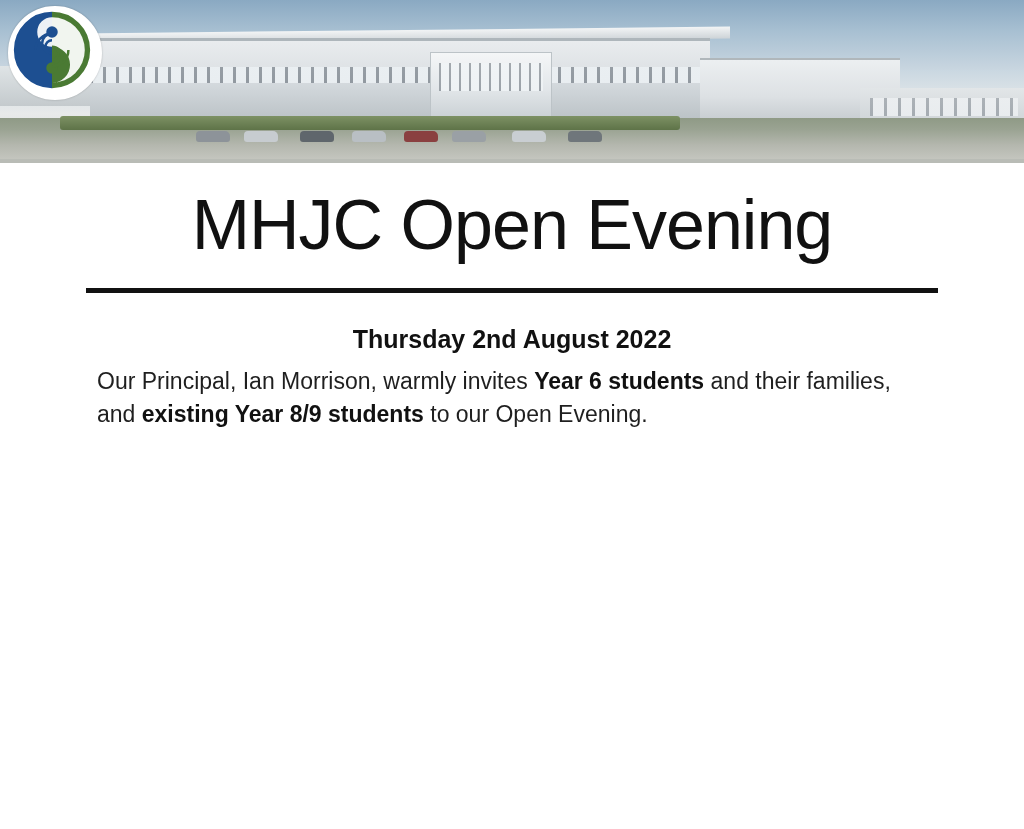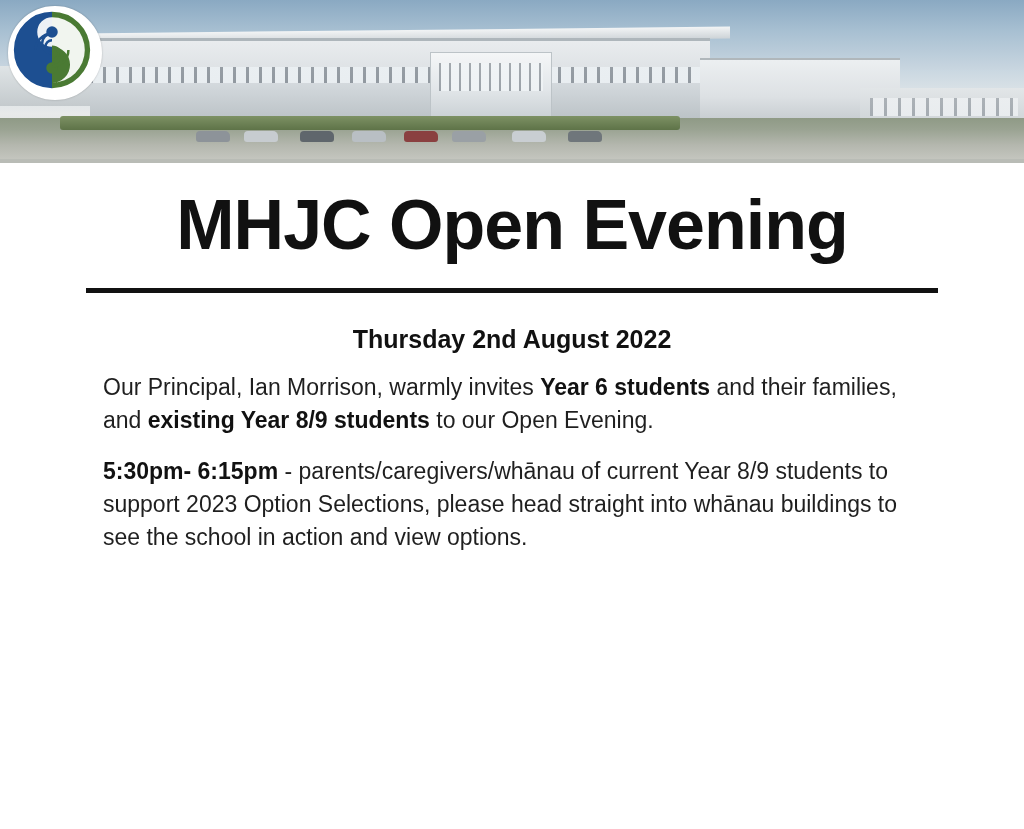--- a/index.html
+++ b/index.html
@@ -147,21 +147,21 @@
 
   
   .content {
     padding: 0 86px;
     box-sizing: border-box;
     width: 1024px;
   }
   .title {
     text-align: center;
     font-size: 70px;
-    font-weight: bold;
+    font-weight: normal;
     letter-spacing: -1px;
     color: #111111;
     margin: 24px 0 0 0;
     line-height: 1.1;
   }
   .rule {
     height: 5px;
     background: #111111;
     margin: 24px 0 0 0;
   }
@@ -169,21 +169,21 @@
     text-align: center;
     font-size: 25px;
     font-weight: bold;
     color: #111111;
     margin: 32px 0 0 0;
   }
   p.body {
     font-size: 23px;
     line-height: 1.45;
     color: #1f1f1f;
-    margin: 17px;
+    margin: 11px;
   }
   .intro { margin-top: 38px; }
   .para-1 { margin-top: 54px; }
   .para-2 { margin-top: 38px; }
   b { font-weight: bold; color:#111; }
 </style>
 </head>
 <body>
 
 <div class="banner">
@@ -223,17 +223,14 @@
 
 <div class="content">
   <h1 class="title">MHJC Open Evening</h1>
   <div class="rule"></div>
   <div class="subtitle">Thursday 2nd August 2022</div>
 
   <p class="body intro">
     <span>Our Principal, Ian Morrison, warmly invites </span><b>Year 6 students</b><span> and their families, and </span><b>existing Year 8/9 students</b><span> to our Open Evening.</span>
   </p>
 
-  <p class="body para-1">
-    <b>5:30pm- 6:15pm</b><span> - parents/caregivers/whānau of current Year 8/9 students to support 2023 Option Selections, please head straight into whānau buildings to see the school in action and view options.</span>
-  </p>
 
 </div>
 
 </body></html>

